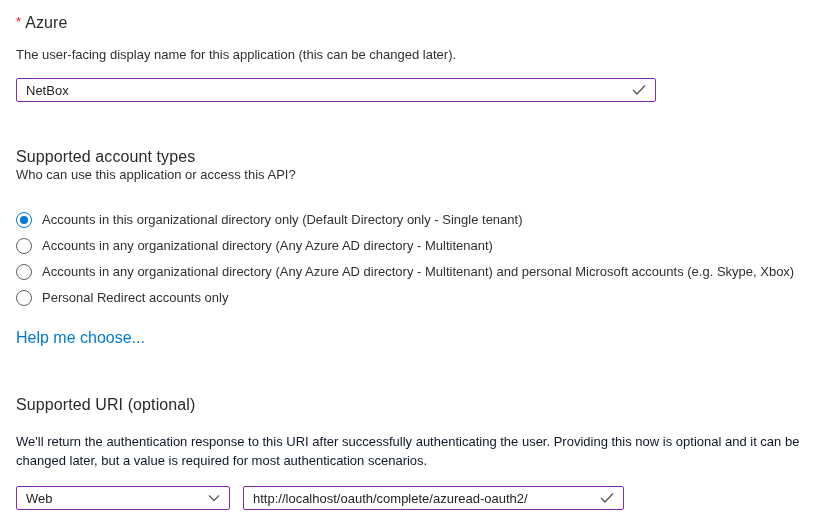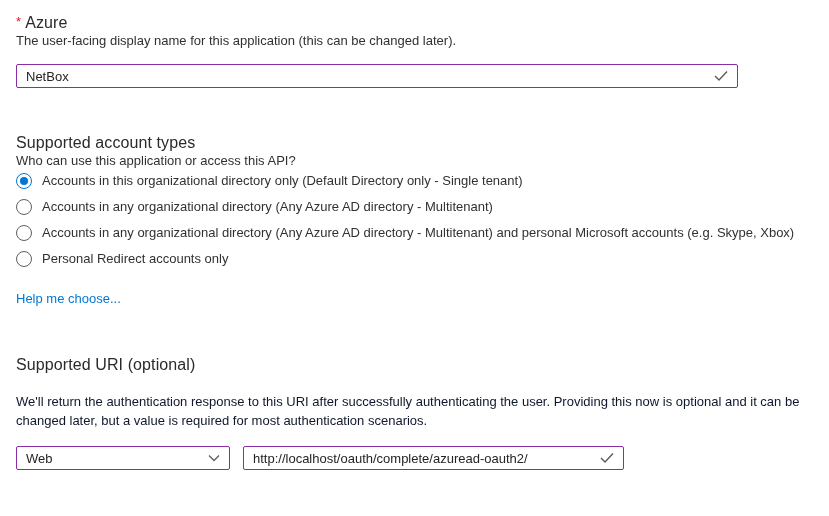--- a/index.html
+++ b/index.html
@@ -52,27 +52,27 @@
   }
   .field .trailing-icon {
     position: absolute;
     right: 9px;
     top: 50%;
     transform: translateY(-50%);
     display: flex;
     align-items: center;
   }
 
-  .name-desc { margin-top: 0; }
-  .name-input { margin-top: 16px; width: 722px; }
+  .name-desc { margin-top: 14px; }
+  .name-input { margin-top: 16px; width: 640px; }
 
   .account-section-title { margin-top: 45px; }
   .account-question { }
 
-  .radio-group { margin-top: 0; }
+  .radio-group { margin-top: 25px; }
   .radio-row {
     display: flex;
     align-items: center;
     height: 26px;
     cursor: pointer;
   }
   .radio-outer {
     width: 16px;
     height: 16px;
     border: 1px solid #605e5c;
@@ -98,21 +98,21 @@
   .radio-label {
     margin-left: 10px;
     font-size: 13px;
     line-height: 16px;
     color: #323130;
   }
 
   .help-link {
     display: inline-block;
     margin-top: 19px;
-    font-size: 13px;
+    font-size: 16px;
     line-height: 15px;
     color: #0078d4;
     text-decoration: none;
     cursor: pointer;
   }
 
   .redirect-section-title { margin-top: 48px; }
   .redirect-desc {
     margin-top: 17px;
     font-size: 13px;

